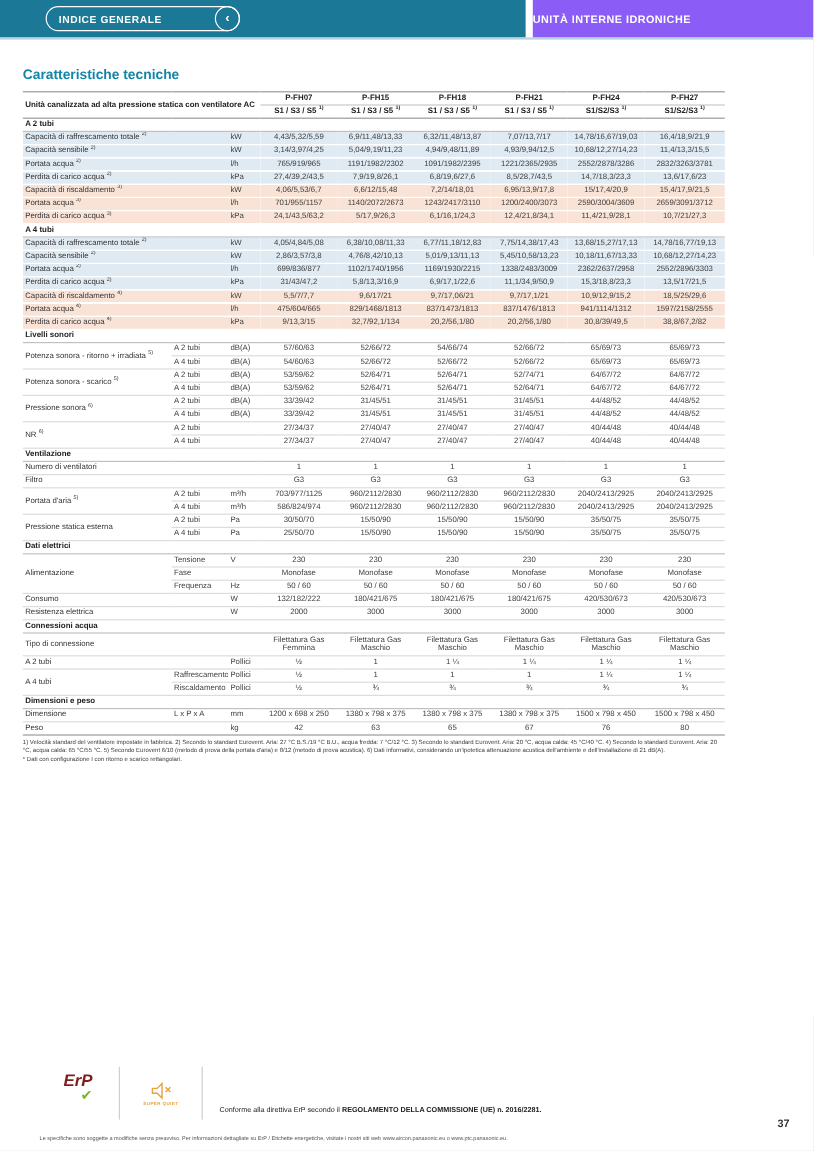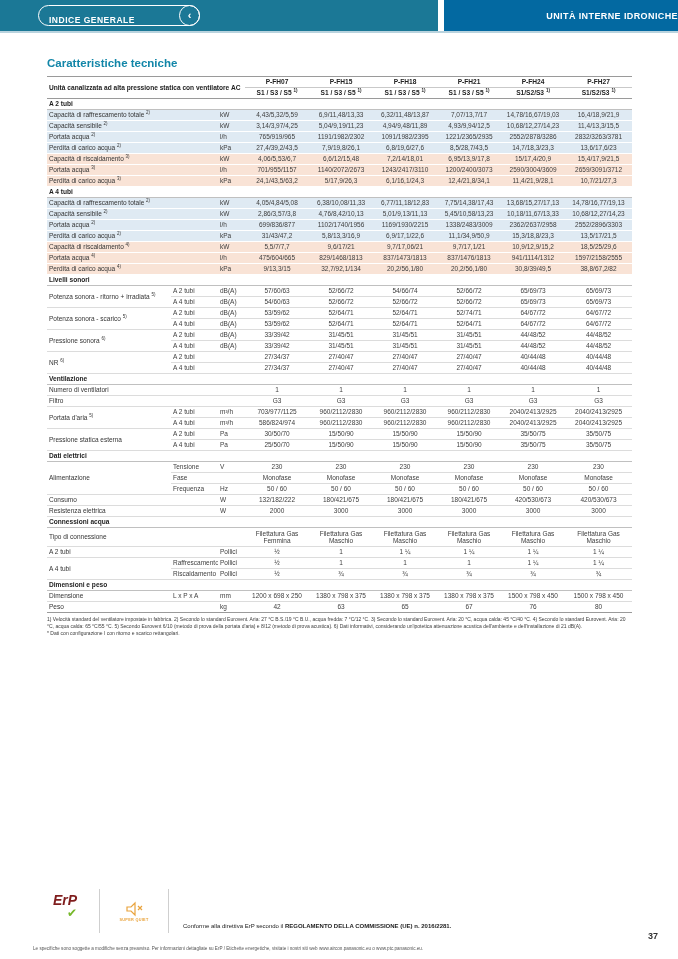--- a/index.html
+++ b/index.html
@@ -2,31 +2,31 @@
 <html><head>
 <meta charset="utf-8">
 <style>
   html,body{margin:0;padding:0;background:#e8e8e8;}
   .page{width:678px;height:959px;position:relative;background:#fff;overflow:hidden;
         font-family:"Liberation Sans",sans-serif;color:#333;}
   
   .topbar{display:flex;height:31px;}
   .topbar-left{width:438px;background:#1b7896;position:relative;}
   .topbar-gap{width:6px;background:#fff;}
-  .topbar-right{flex:1;background:#0369a1;display:flex;align-items:center;justify-content:flex-end;}
+  .topbar-right{flex:1;background:#8b5cf6;display:flex;align-items:center;justify-content:flex-start;}
   .topbar-right span{color:#fff;font-weight:bold;font-size:9px;letter-spacing:.4px;}
   .back-pill{position:absolute;left:38px;top:5px;width:160px;height:19px;border:1px solid #fff;
-             border-radius:11px;display:flex;align-items:flex-end;cursor:pointer;}
+             border-radius:11px;display:flex;align-items:center;cursor:pointer;}
   .back-pill .lbl{color:#fff;font-weight:bold;font-size:8.5px;letter-spacing:.5px;padding-left:10px;}
   .back-pill .chev{position:absolute;right:-1px;top:-1px;width:19px;height:19px;border:1px solid #fff;
              border-radius:50%;color:#fff;font-size:11px;font-weight:bold;display:flex;
              align-items:center;justify-content:center;line-height:1;}
   .substrip{height:2px;background:#b9d3de;}
   
-  .content{padding:24px 0 0 47px;}
+  .content{padding:24px 0 0 19px;}
   .page-title{color:#1286a8;font-weight:bold;font-size:11.5px;margin:0 0 7px 0;}
   table.spec{border-collapse:collapse;table-layout:fixed;width:585px;font-size:6.5px;color:#3d3d3d;}
   .spec td,.spec th{padding:1px 2px;line-height:8px;vertical-align:middle;
                     border-bottom:1px solid #dcdcdc;overflow:hidden;}
   .spec thead th{font-weight:bold;font-size:6.6px;color:#222;}
   .spec thead .corner{text-align:left;border-top:1px solid #9a9a9a;border-bottom:1px solid #9a9a9a;
                       line-height:8px;}
   .spec thead tr.models th.model{border-top:1px solid #9a9a9a;border-bottom:1px solid #c9c9c9;text-align:center;}
   .spec thead tr.speeds th{border-bottom:1px solid #9a9a9a;text-align:center;}
   .spec td.lbl{text-align:left;color:#333;}

